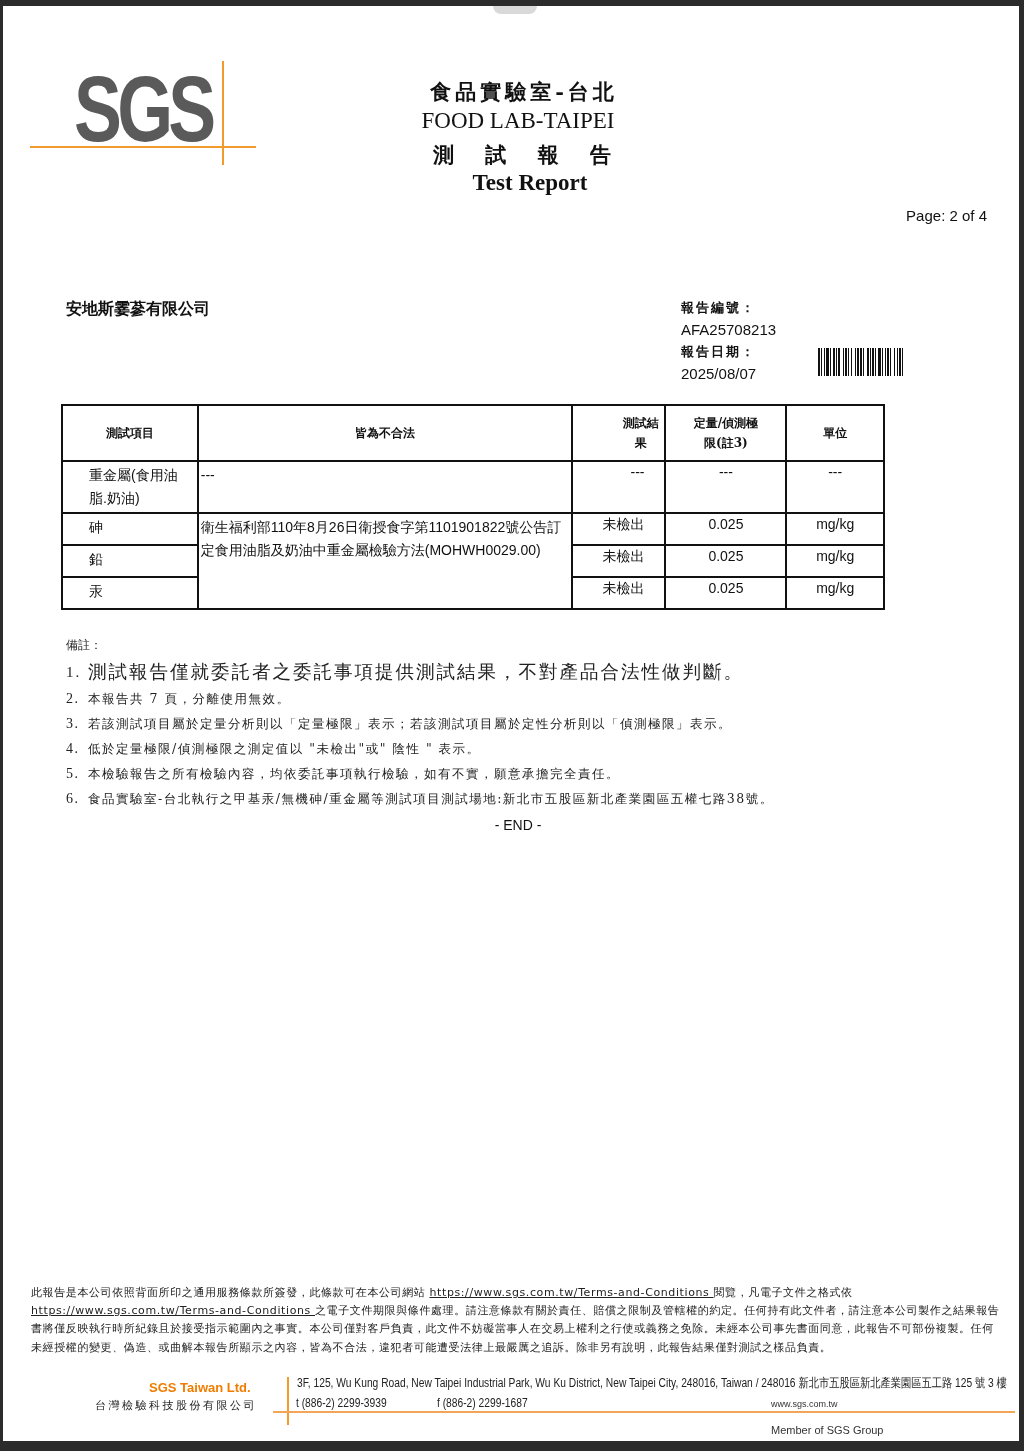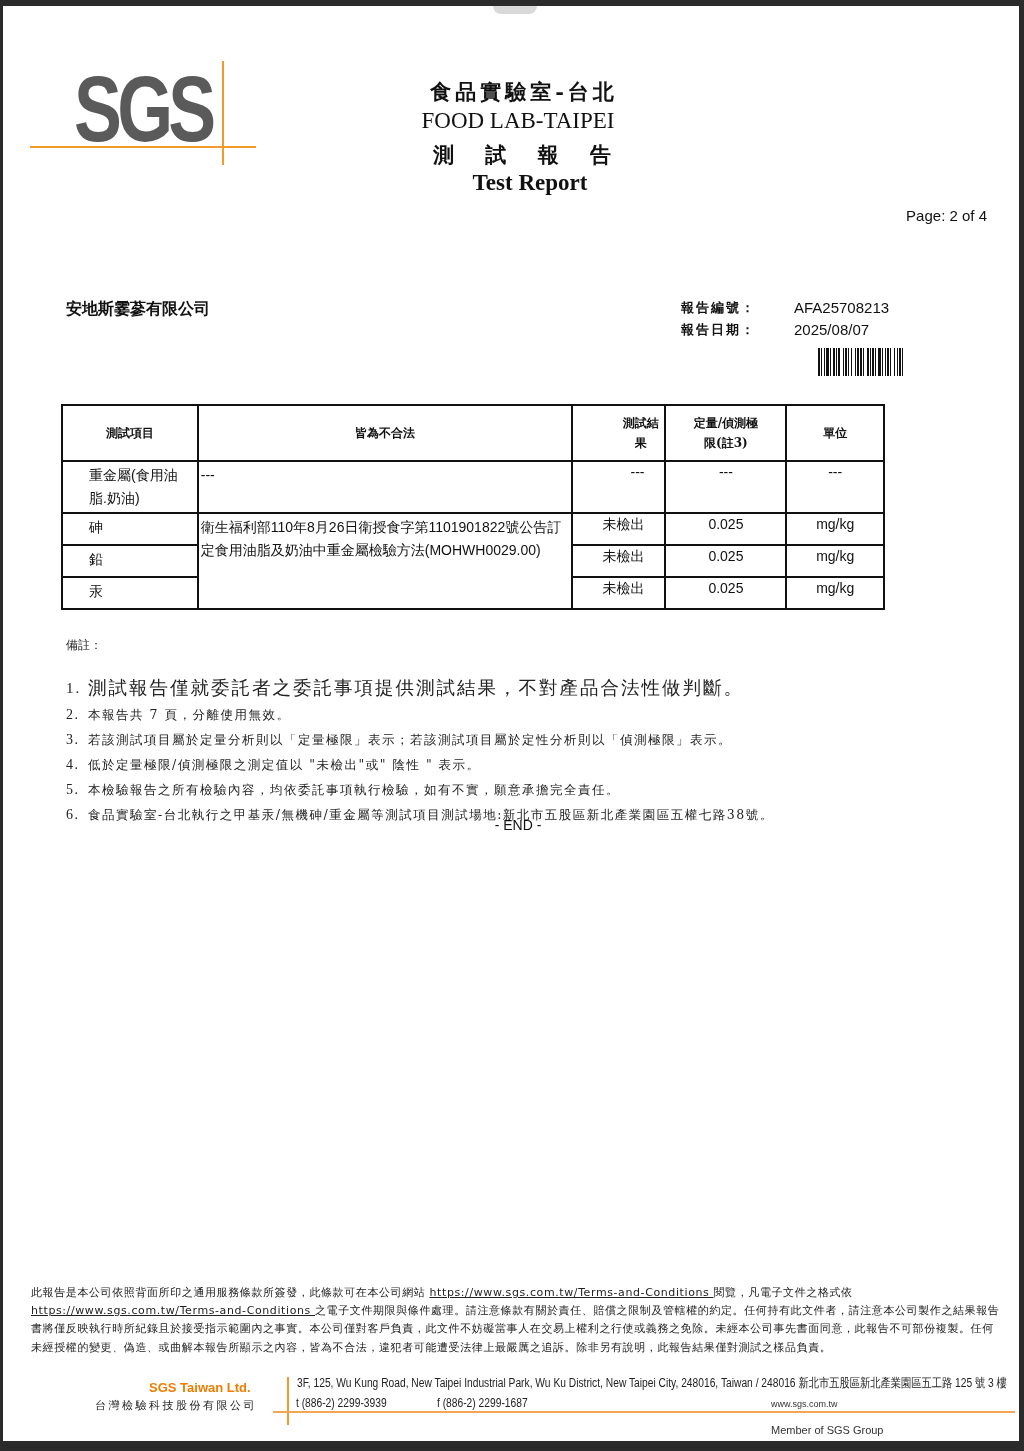--- a/index.html
+++ b/index.html
@@ -26,42 +26,42 @@
     
     .hdr { position: absolute; left: 0; width: 1024px; text-align: center; }
     .h-zh1 { top: 78px; font-size: 21px; letter-spacing: 4px; font-weight: bold; left: 12px; }
     .h-en1 { top: 108px; font-size: 23px; font-family: "Liberation Serif", serif; left: 6px; }
     .h-zh2 { top: 141px; font-size: 21px; letter-spacing: 12px; font-weight: bold; left: 16px; }
     .h-en2 { top: 170px; font-size: 23px; font-family: "Liberation Serif", serif; font-weight: bold; left: 18px; }
     .page-no { position: absolute; right: 37px; top: 207px; font-family: "Liberation Sans", sans-serif; font-size: 15px; }
     
     .client { position: absolute; left: 66px; top: 296px; font-size: 16px; font-weight: bold; line-height: 25px; }
     .meta { position: absolute; left: 681px; top: 297px; font-size: 14px; line-height: 22px; }
-    .meta-row { display: flex; }
+    .meta-row { display: flex; flex-direction: column; }
     .meta-label { width: 113px; font-weight: bold; font-size: 13px; letter-spacing: 2px; }
     .meta-val { font-family: "Liberation Sans", sans-serif; font-size: 15px; }
     .barcode { position: absolute; left: 818px; top: 348px; width: 142px; height: 28px; display: flex; }
     .barcode span { display: block; height: 100%; background: #111; }
     
     table.res {
       position: absolute; left: 61px; top: 404px; width: 824px;
       border-collapse: collapse; font-family: "Liberation Sans", sans-serif; font-size: 14px;
     }
     table.res td, table.res th { border: 2px solid #111; vertical-align: top; }
     table.res th { height: 56px; font-family: "DejaVu Serif", serif; font-size: 12px; font-weight: bold; text-align: center; vertical-align: middle; line-height: 20px; }
     .c1 { width: 128px; } .c2 { width: 353px; } .c3 { width: 88px; padding-left: 44px; } .c4 { width: 114px; } .c5 { width: 92px; }
     td.item { padding: 2px 4px 0 26px; line-height: 23px; }
     td.method { padding: 2px 0 0 2px; line-height: 23px; font-size: 14px; }
     td.result { text-align: right; padding: 2px 20px 0 0; }
     td.loq, td.unit { text-align: center; padding-top: 2px; }
     tr.r0 td { height: 52px; }
     tr.rx td { height: 32px; }
     
     .notes { position: absolute; left: 66px; top: 637px; font-size: 12.5px; color: #222; }
-    .notes-title { font-size: 12px; margin-bottom: 20px; }
+    .notes-title { font-size: 12px; margin-bottom: 4px; }
     .note { display: flex; line-height: 25px; letter-spacing: 1.5px; }
     .note .num { width: 22px; font-family: "Liberation Serif", serif; font-size: 14px; }
     .note.big { font-size: 18.5px; line-height: 28px; letter-spacing: 2px; }
     .note.big .num { font-size: 15px; }
     .end { position: absolute; left: 0; width: 1024px; top: 817px; text-align: center; font-family: "Liberation Sans", sans-serif; font-size: 14px; left: 6px; }
     
     .disc {
       position: absolute; left: 31px; top: 1284px; width: 970px;
       font-family: "DejaVu Sans", sans-serif; font-size: 11px; line-height: 18.2px; color: #222;
       letter-spacing: 0.6px;

